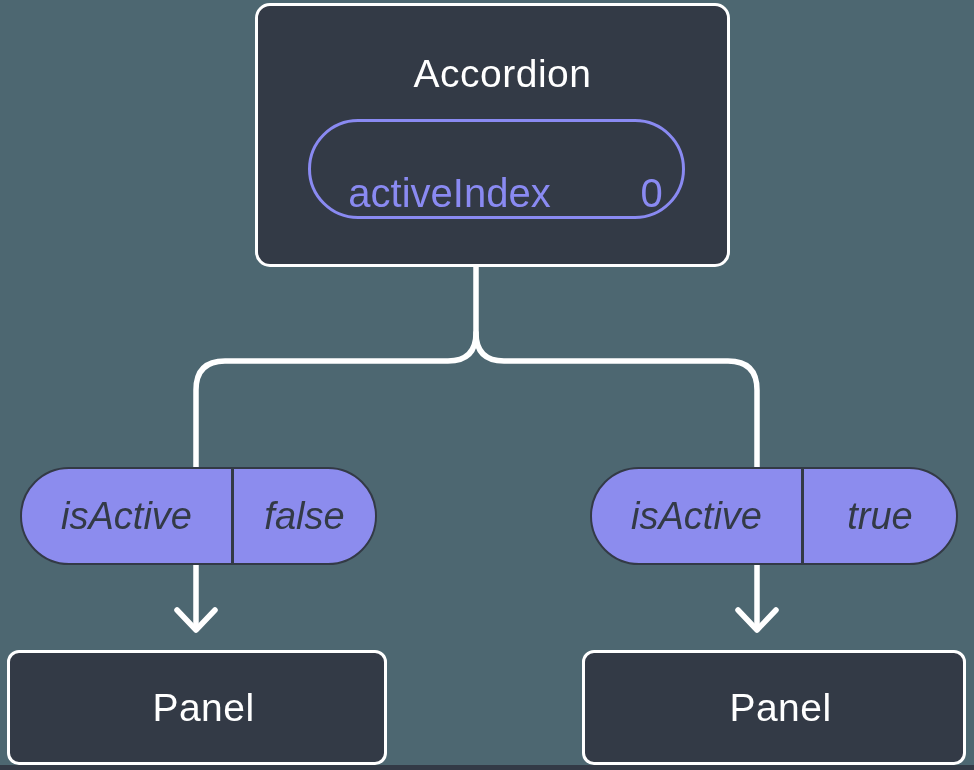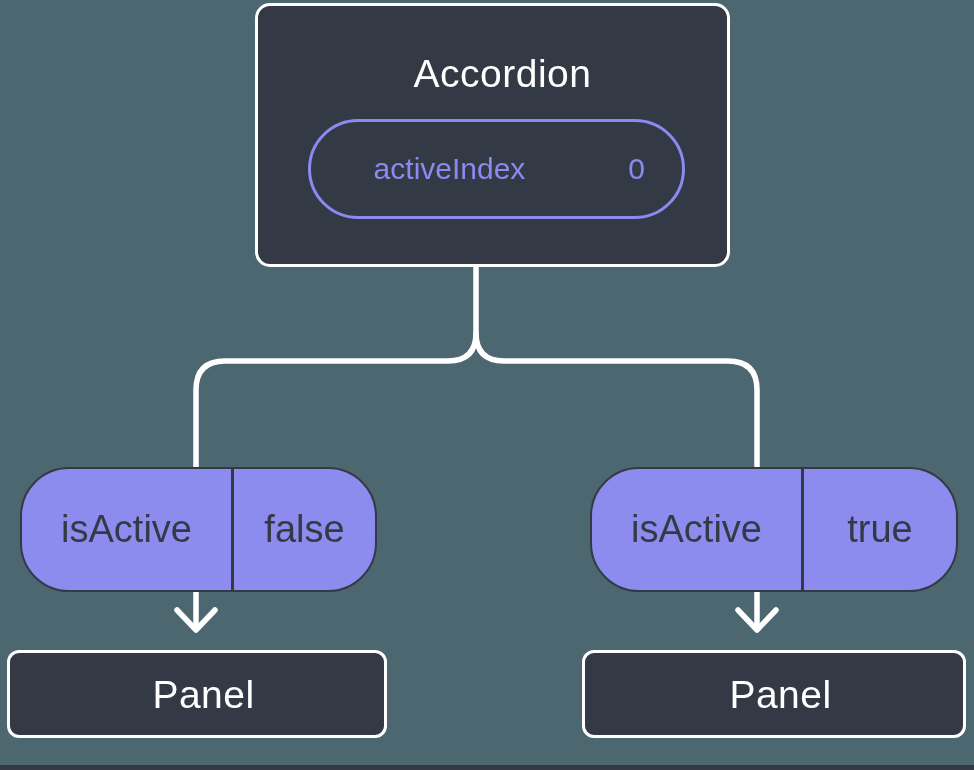--- a/index.html
+++ b/index.html
@@ -57,58 +57,60 @@
     text-align: center;
     margin-left: 20px;
   }
   .state-pill {
     position: absolute;
     left: 50px; top: 113px;
     width: 377px; height: 100px;
     border: 3px solid var(--accent);
     border-radius: 50px;
     display: flex;
-    align-items: center;
+    align-items: flex-end;
     color: var(--accent);
-    font-size: 30px;
+    font-size: 40px;
     overflow: hidden;
+    gap: 15px;
   }
   .pill-sec {
     display: flex;
     align-items: center;
     justify-content: center;
     white-space: nowrap;
   }
   .state-pill .sec-name { width: 277px; }
   .state-pill .pill-divider { width: 3px; background: var(--accent); }
   .state-pill .sec-value { flex: 1; }
 
   .prop-pill {
     position: absolute;
     top: 467px;
-    height: 125px;
+    height: 98px;
     background: var(--pill);
     border: 2px solid var(--dark);
     border-radius: 49px;
     display: flex;
     align-items: stretch;
     color: var(--dark);
     font-size: 38px;
     z-index: 2;
     overflow: hidden;
+    font-style: italic;
   }
   .prop-pill .sec-name { width: 209px; }
   .prop-pill .pill-divider { width: 3px; background: var(--dark); }
   .prop-pill .sec-value { flex: 1; }
   .prop-pill-left  { left: 20px;  width: 357px; }
   .prop-pill-right { left: 590px; width: 368px; }
 
   .panel-node {
     top: 650px;
-    height: 88px;
+    height: 115px;
     border-radius: 12px;
     display: flex;
     align-items: center;
     justify-content: center;
     padding-left: 13px;
   }
   .panel-left  { left: 7px;   width: 380px; }
   .panel-right { left: 582px; width: 384px; }
 
   .bottom-strip {

